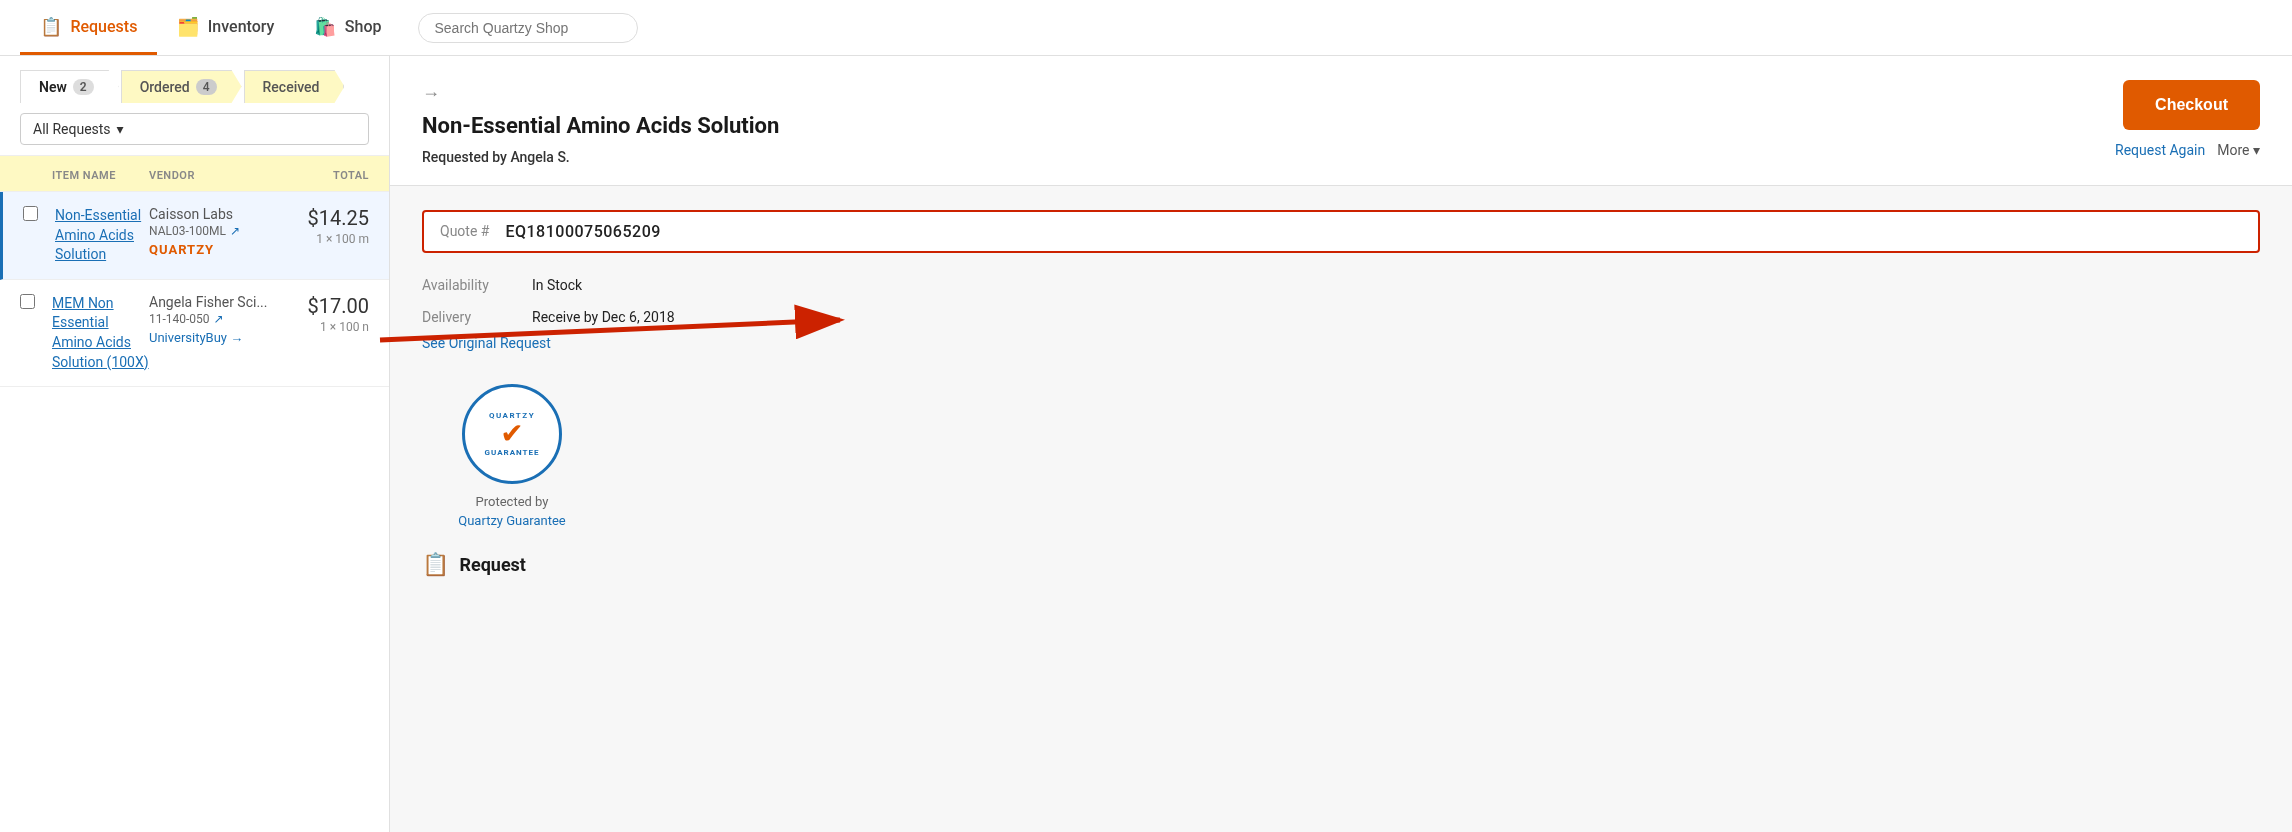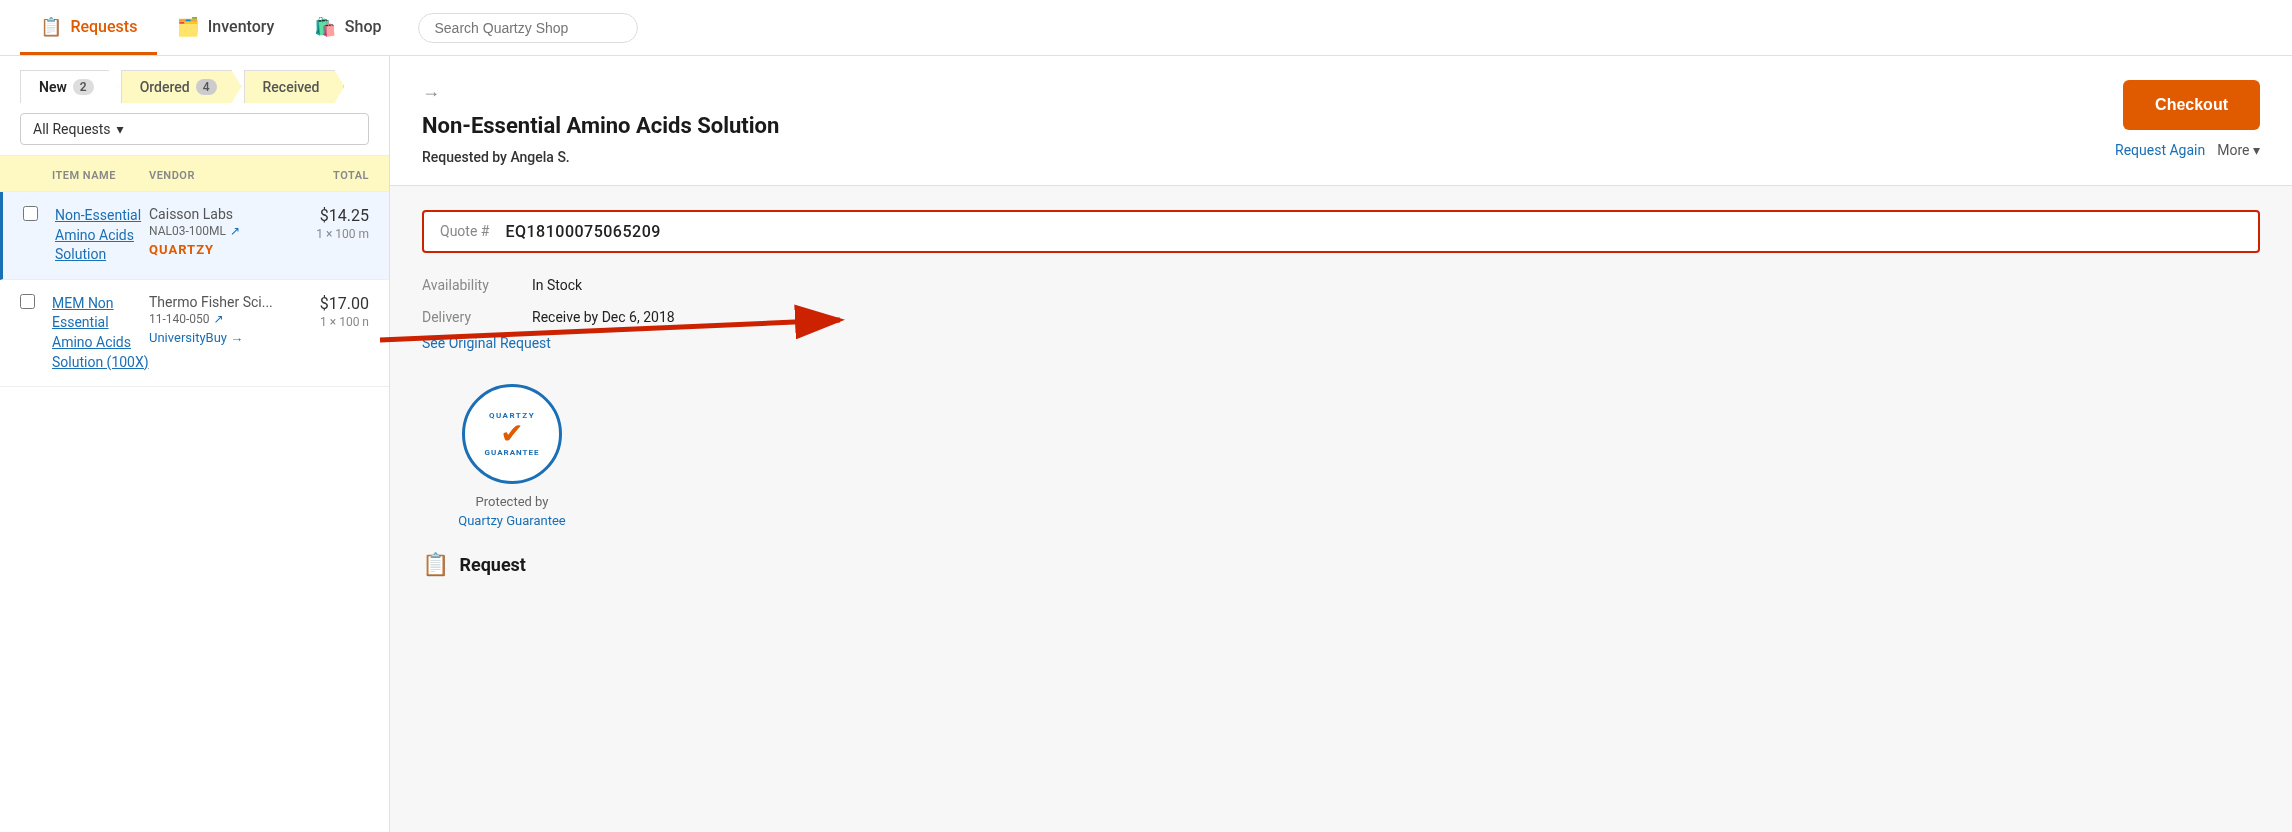--- a/index.html
+++ b/index.html
@@ -146,21 +146,21 @@
     }
     .vendor-university {
       font-size: 13px;
       color: #1a6fb5;
       margin-top: 4px;
       display: flex;
       align-items: center;
       gap: 4px;
     }
     .row-total { width: 80px; text-align: right; }
-    .total-price { font-size: 16px; color: #333; }
+    .total-price { font-size: 20px; color: #333; }
     .total-qty { font-size: 12px; color: #888; margin-top: 2px; }
 
     
     .right-panel {
       flex: 1;
       background: #f7f7f7;
       display: flex;
       flex-direction: column;
       overflow-y: auto;
       padding: 0;
@@ -470,21 +470,21 @@
       </div>
 
       <div class="table-row">
         <div class="row-check col-check">
           <input type="checkbox" style="">
         </div>
         <div class="row-name col-name">
           <div class="item-name">MEM Non Essential Amino Acids Solution (100X)</div>
         </div>
         <div class="row-vendor col-vendor">
-          <div class="vendor-name">Thermo Fisher Sci...</div>
+          <div class="vendor-name">Angela Fisher Sci...</div>
           <div class="vendor-sku">
             <span>11-140-050</span>
             <span class="ext-link">↗</span>
           </div>
           <div class="vendor-university">
             <span>UniversityBuy →</span>
           </div>
         </div>
         <div class="row-total col-total">
           <div class="total-price">$17.00</div>

